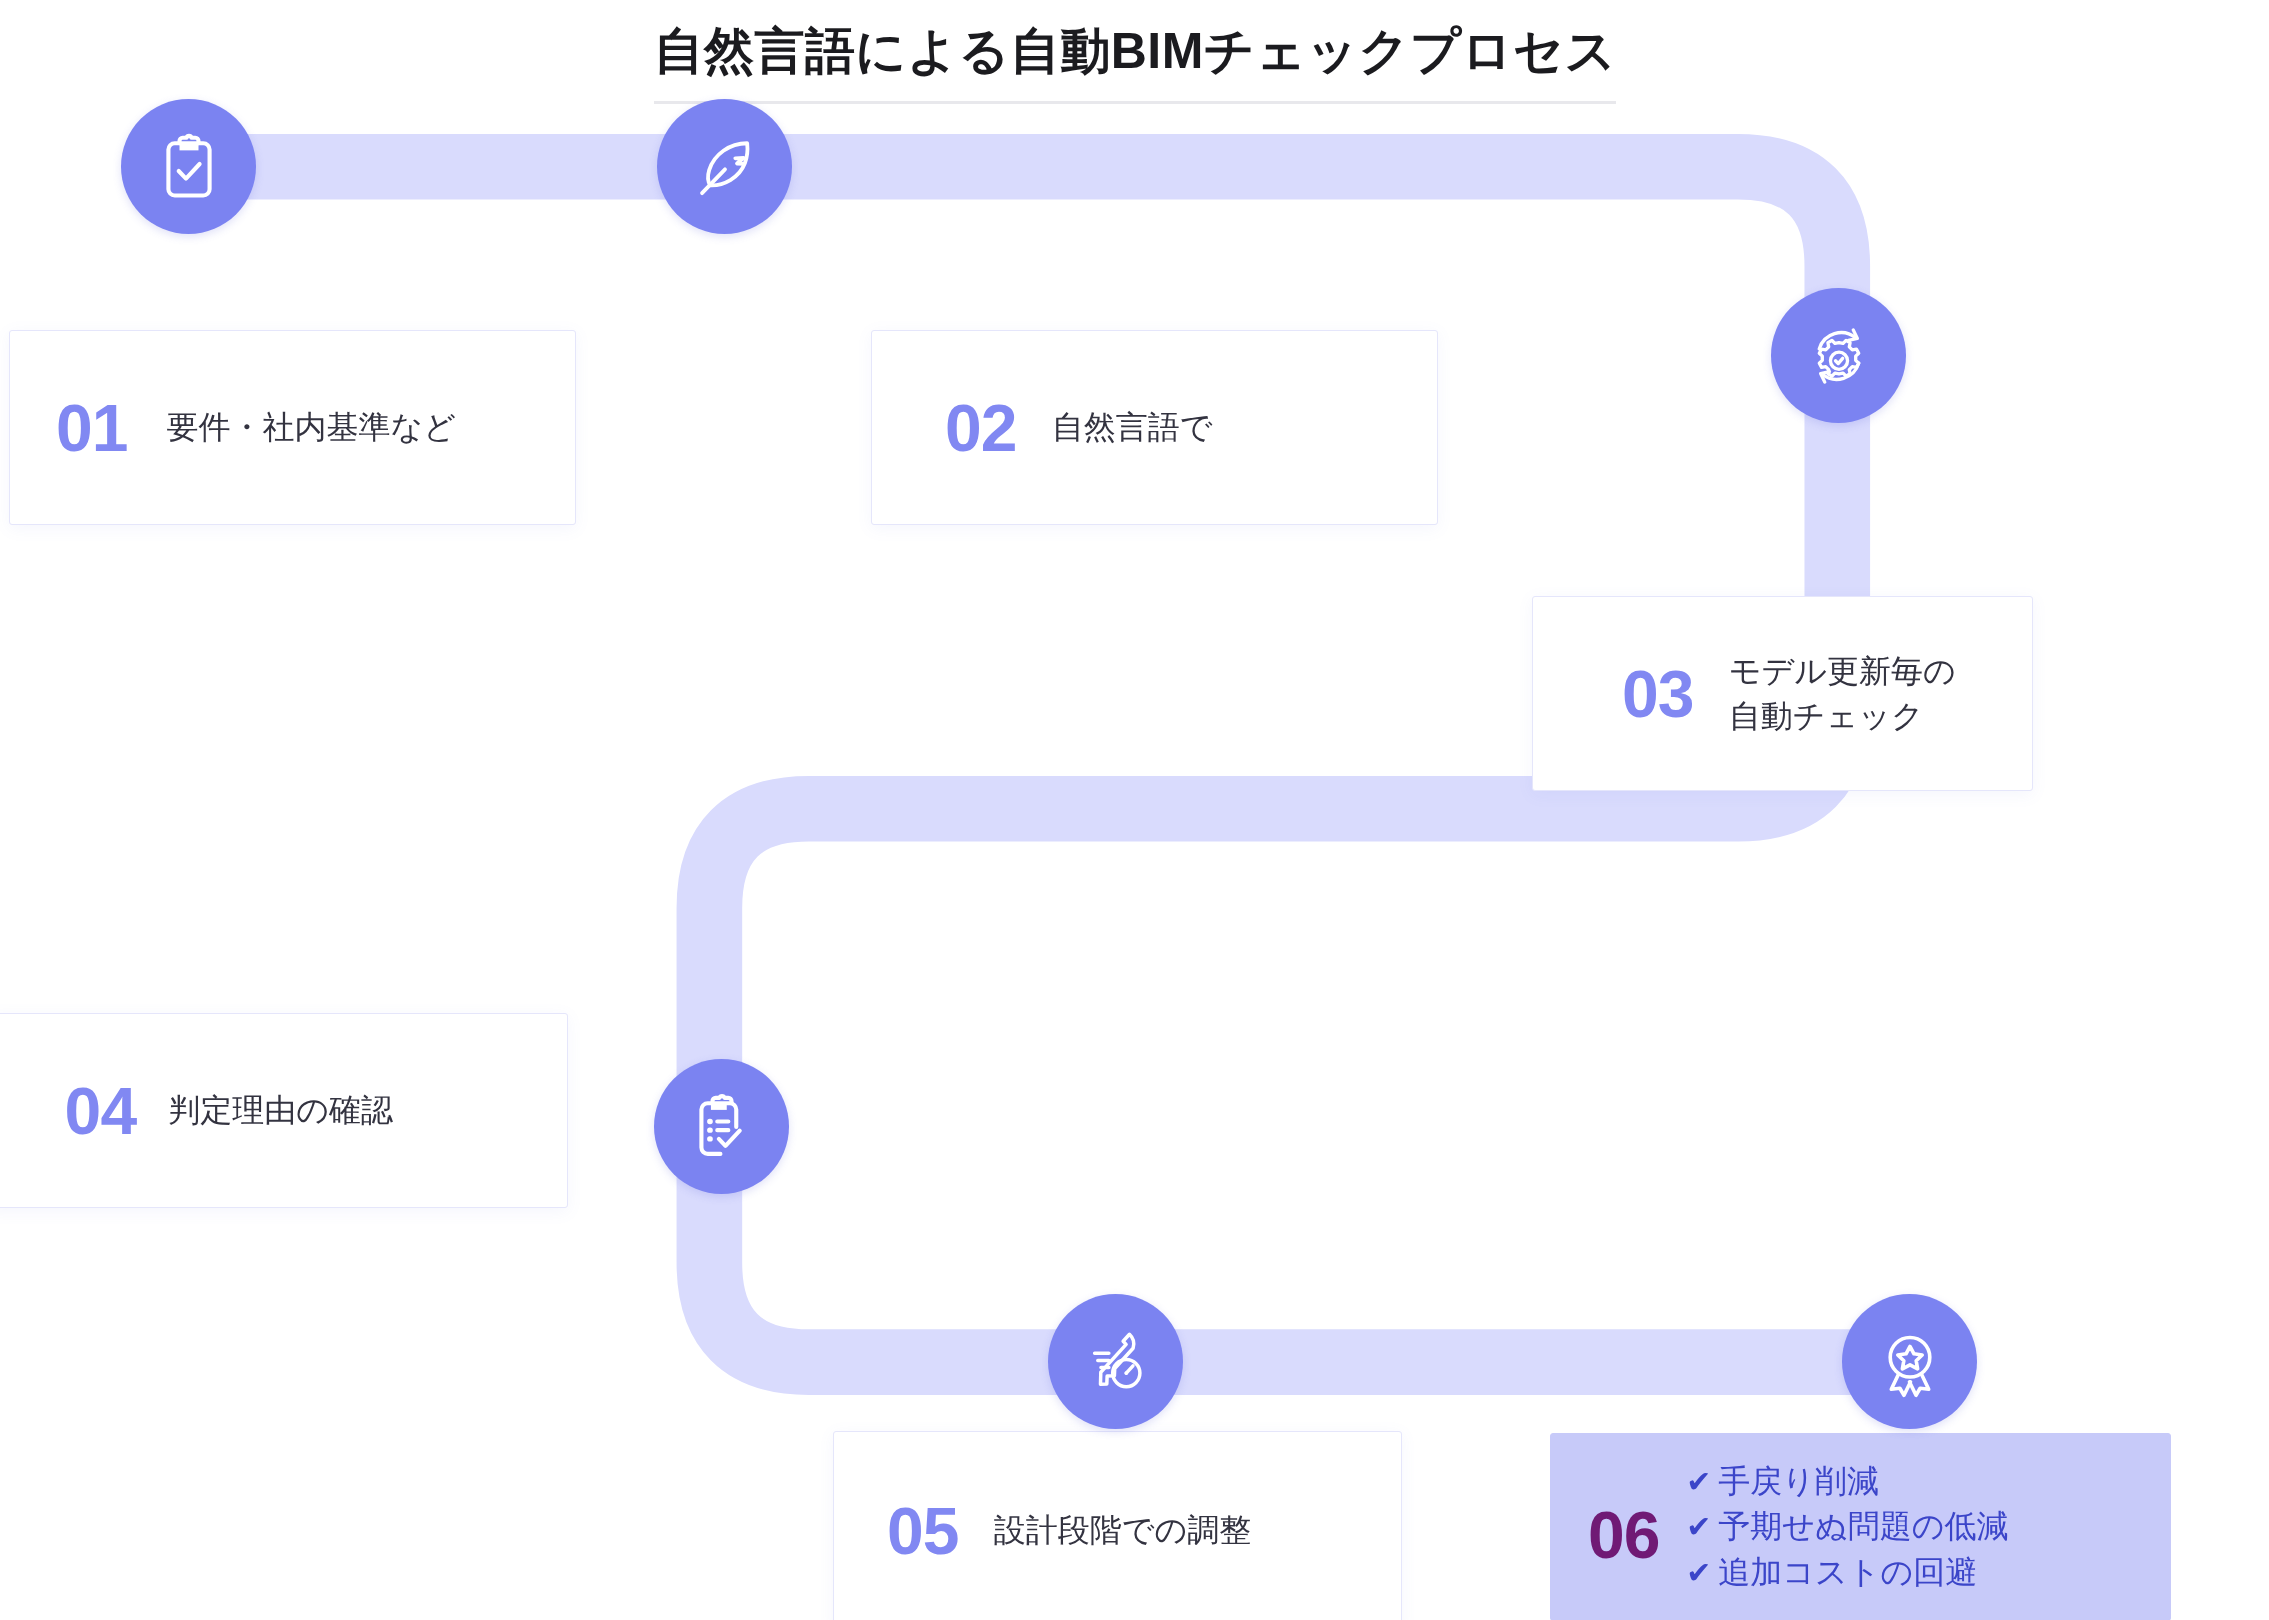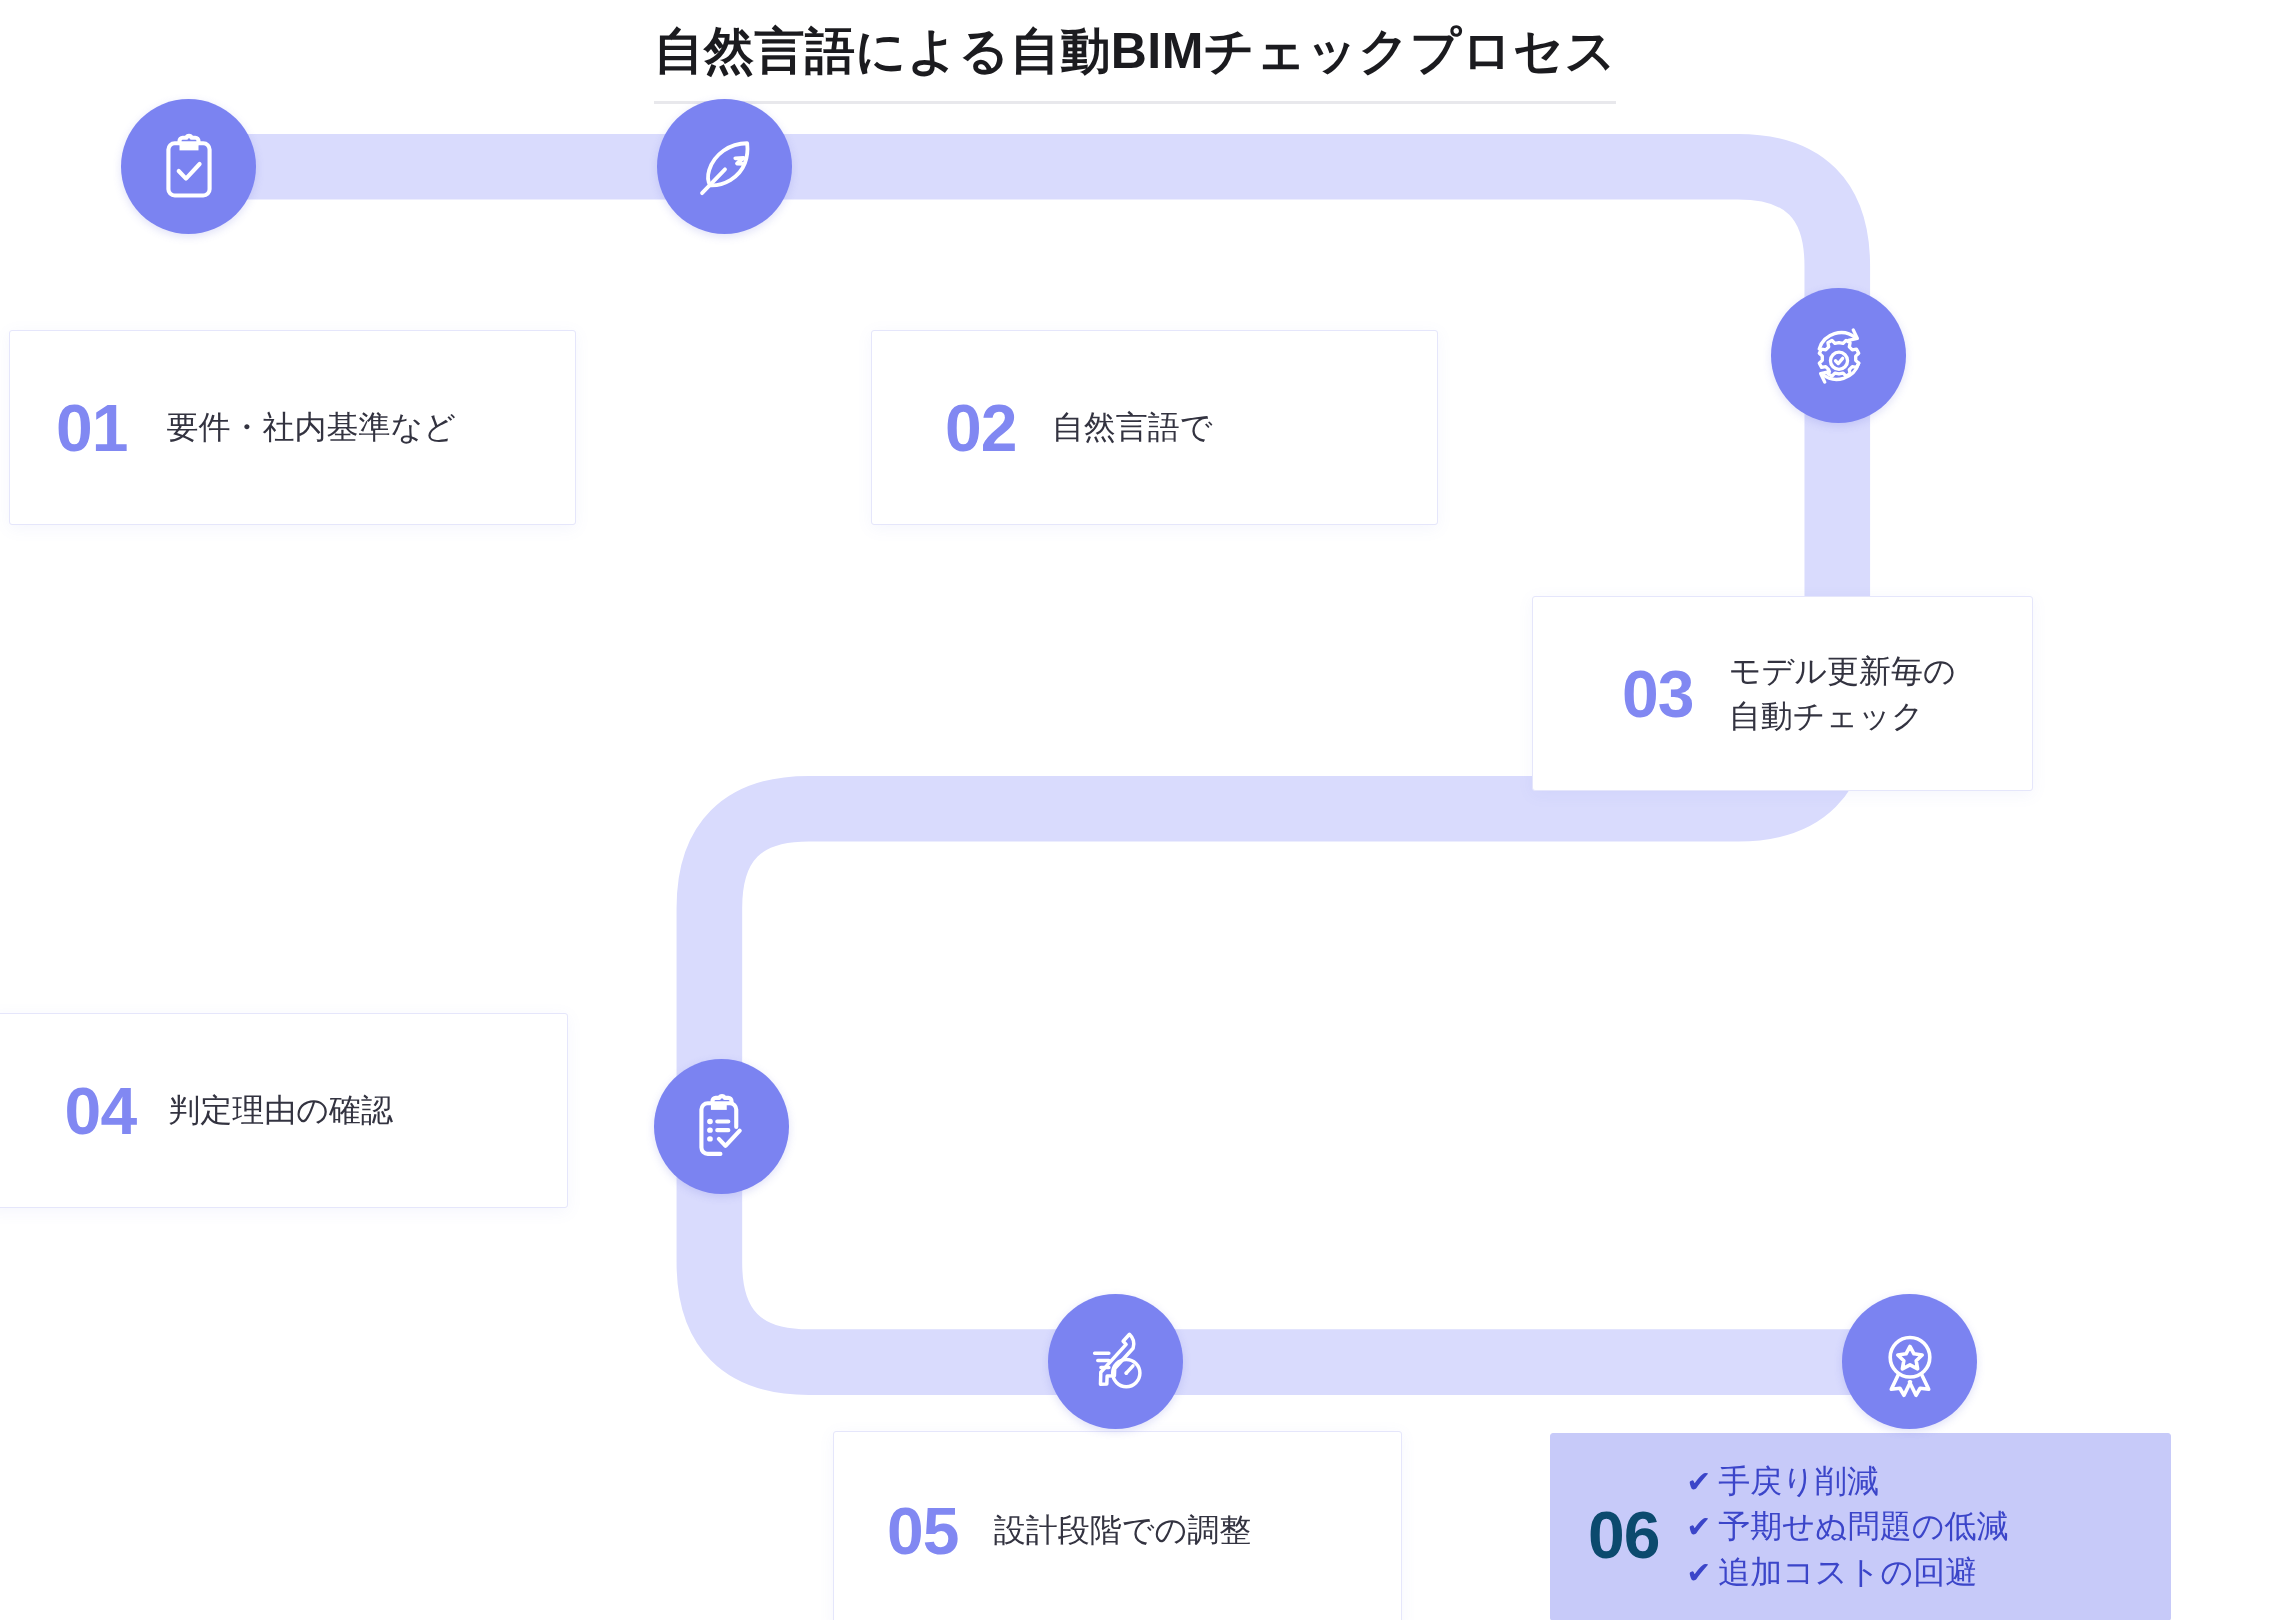--- a/index.html
+++ b/index.html
@@ -66,21 +66,21 @@
   }
   .card-num {
     font-size: 66px;
     font-weight: 700;
     color: #8188f2;
     line-height: 1;
     letter-spacing: -0.9px;
     flex: 0 0 auto;
   }
   .card.filled .card-num {
-    color: #0c4a6e;
+    color: #701a75;
     margin-top: 16px;
   }
   .card-text {
     font-size: 32px;
     color: #333340;
     line-height: 1.38;
     flex: 1 1 auto;
   }
   .card-text .ln { display: block; white-space: nowrap; }
 

